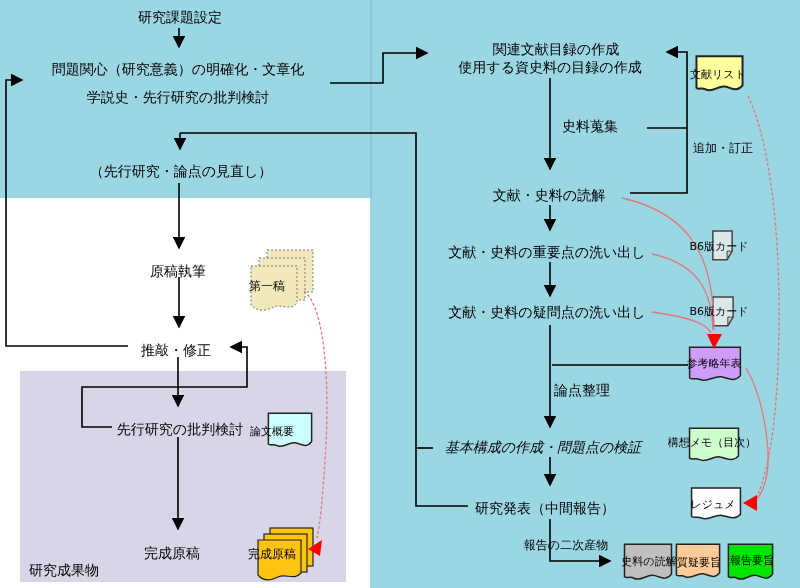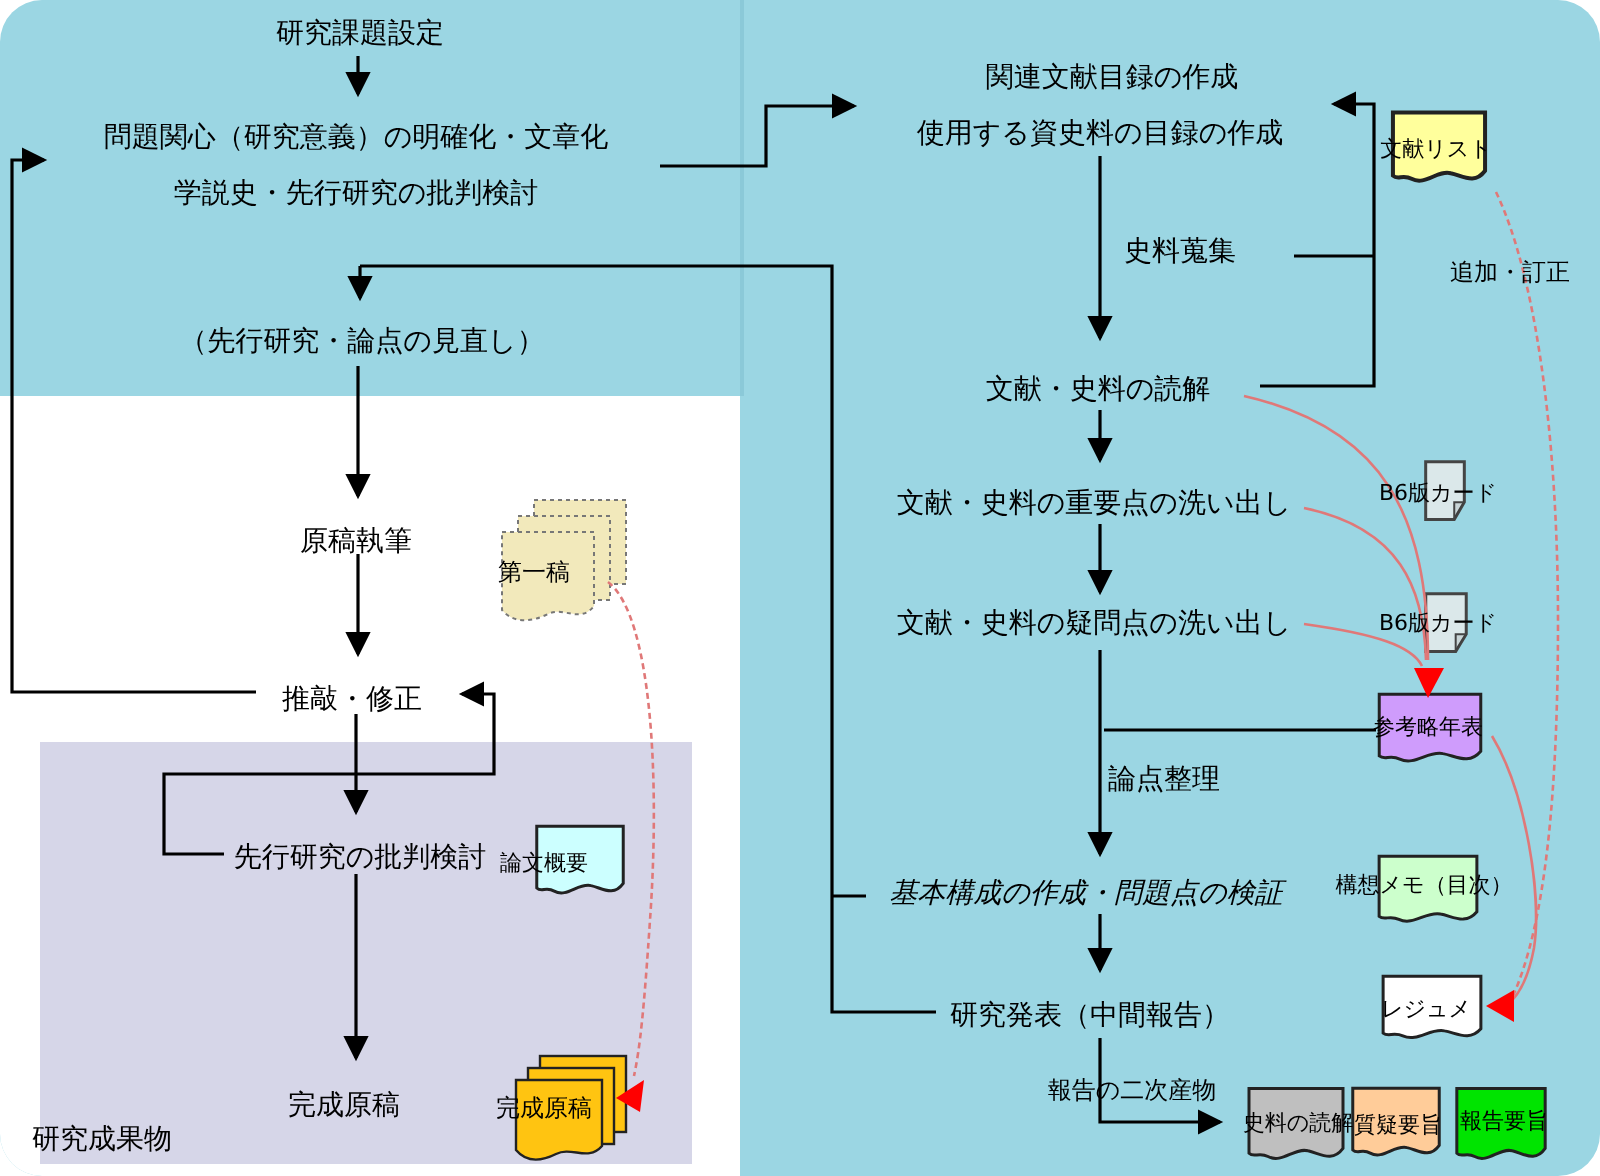--- a/index.html
+++ b/index.html
@@ -1,21 +1,20 @@
 <!DOCTYPE html>
 <html><head>
 <meta charset="utf-8">
 <style>
   html,body{margin:0;padding:0;}
   #canvas{
     position:relative;width:800px;height:588px;overflow:hidden;
     background:#9bd6e3;
     font-family:"DejaVu Sans","Liberation Sans",sans-serif;
     color:#000;
-    border-radius:21px;
   }
   .panel{position:absolute;}
   #white-panel{left:0;top:198px;width:370px;height:390px;background:#ffffff;}
   #lavender-panel{left:20px;top:371px;width:326px;height:211px;background:#d6d6e8;}
   #cyan-divider{left:370px;top:0;width:2px;height:198px;background:#8bc9d8;}
   svg.overlay{position:absolute;left:0;top:0;pointer-events:none;}
   .lbl{
     position:absolute;white-space:nowrap;line-height:1.15;
     font-size:14px;transform:translateX(-50%);
   }
@@ -163,26 +162,26 @@
   </svg>
 
   <div class="lbl" style="left:180px;top:9px;">研究課題設定</div>
   <div class="lbl" style="left:178px;top:61px;">問題関心（研究意義）の明確化・文章化</div>
   <div class="lbl" style="left:178px;top:89px;">学説史・先行研究の批判検討</div>
   <div class="lbl" style="left:181px;top:163px;">（先行研究・論点の見直し）</div>
   <div class="lbl" style="left:178px;top:263px;">原稿執筆</div>
   <div class="lbl" style="left:176px;top:342px;">推敲・修正</div>
   <div class="lbl" style="left:180px;top:421px;">先行研究の批判検討</div>
   <div class="lbl" style="left:172px;top:545px;">完成原稿</div>
-  <div class="lbl left-align" style="left:16px;top:562px;">研究成果物</div>
-
-  <div class="lbl" style="left:548px;top:31px;padding-left:16px;">関連文献目録の作成</div>
+  <div class="lbl left-align" style="left:29px;top:562px;">研究成果物</div>
+
+  <div class="lbl" style="left:548px;top:41px;padding-left:16px;">関連文献目録の作成</div>
   <div class="lbl" style="left:550px;top:59px;">使用する資史料の目録の作成</div>
   <div class="lbl" style="left:590px;top:118px;">史料蒐集</div>
-  <div class="lbl small" style="left:723px;top:130px;margin-left:32px;">追加・訂正</div>
+  <div class="lbl small" style="left:723px;top:142px;">追加・訂正</div>
   <div class="lbl" style="left:549px;top:187px;">文献・史料の読解</div>
   <div class="lbl" style="left:547px;top:304px;">文献・史料の疑問点の洗い出し</div>
   <div class="lbl" style="left:547px;top:244px;">文献・史料の重要点の洗い出し</div>
   <div class="lbl" style="left:582px;top:382px;">論点整理</div>
   <div class="lbl" style="left:543px;top:439px;font-style:italic;">基本構成の作成・問題点の検証</div>
   <div class="lbl" style="left:545px;top:500px;">研究発表（中間報告）</div>
   <div class="lbl small" style="left:566px;top:539px;">報告の二次産物</div>
 
   <div class="lbl note-lbl" style="left:718px;top:69px;">文献リスト</div>
   <div class="lbl note-lbl" style="left:719px;top:241px;">B6版カード</div>

